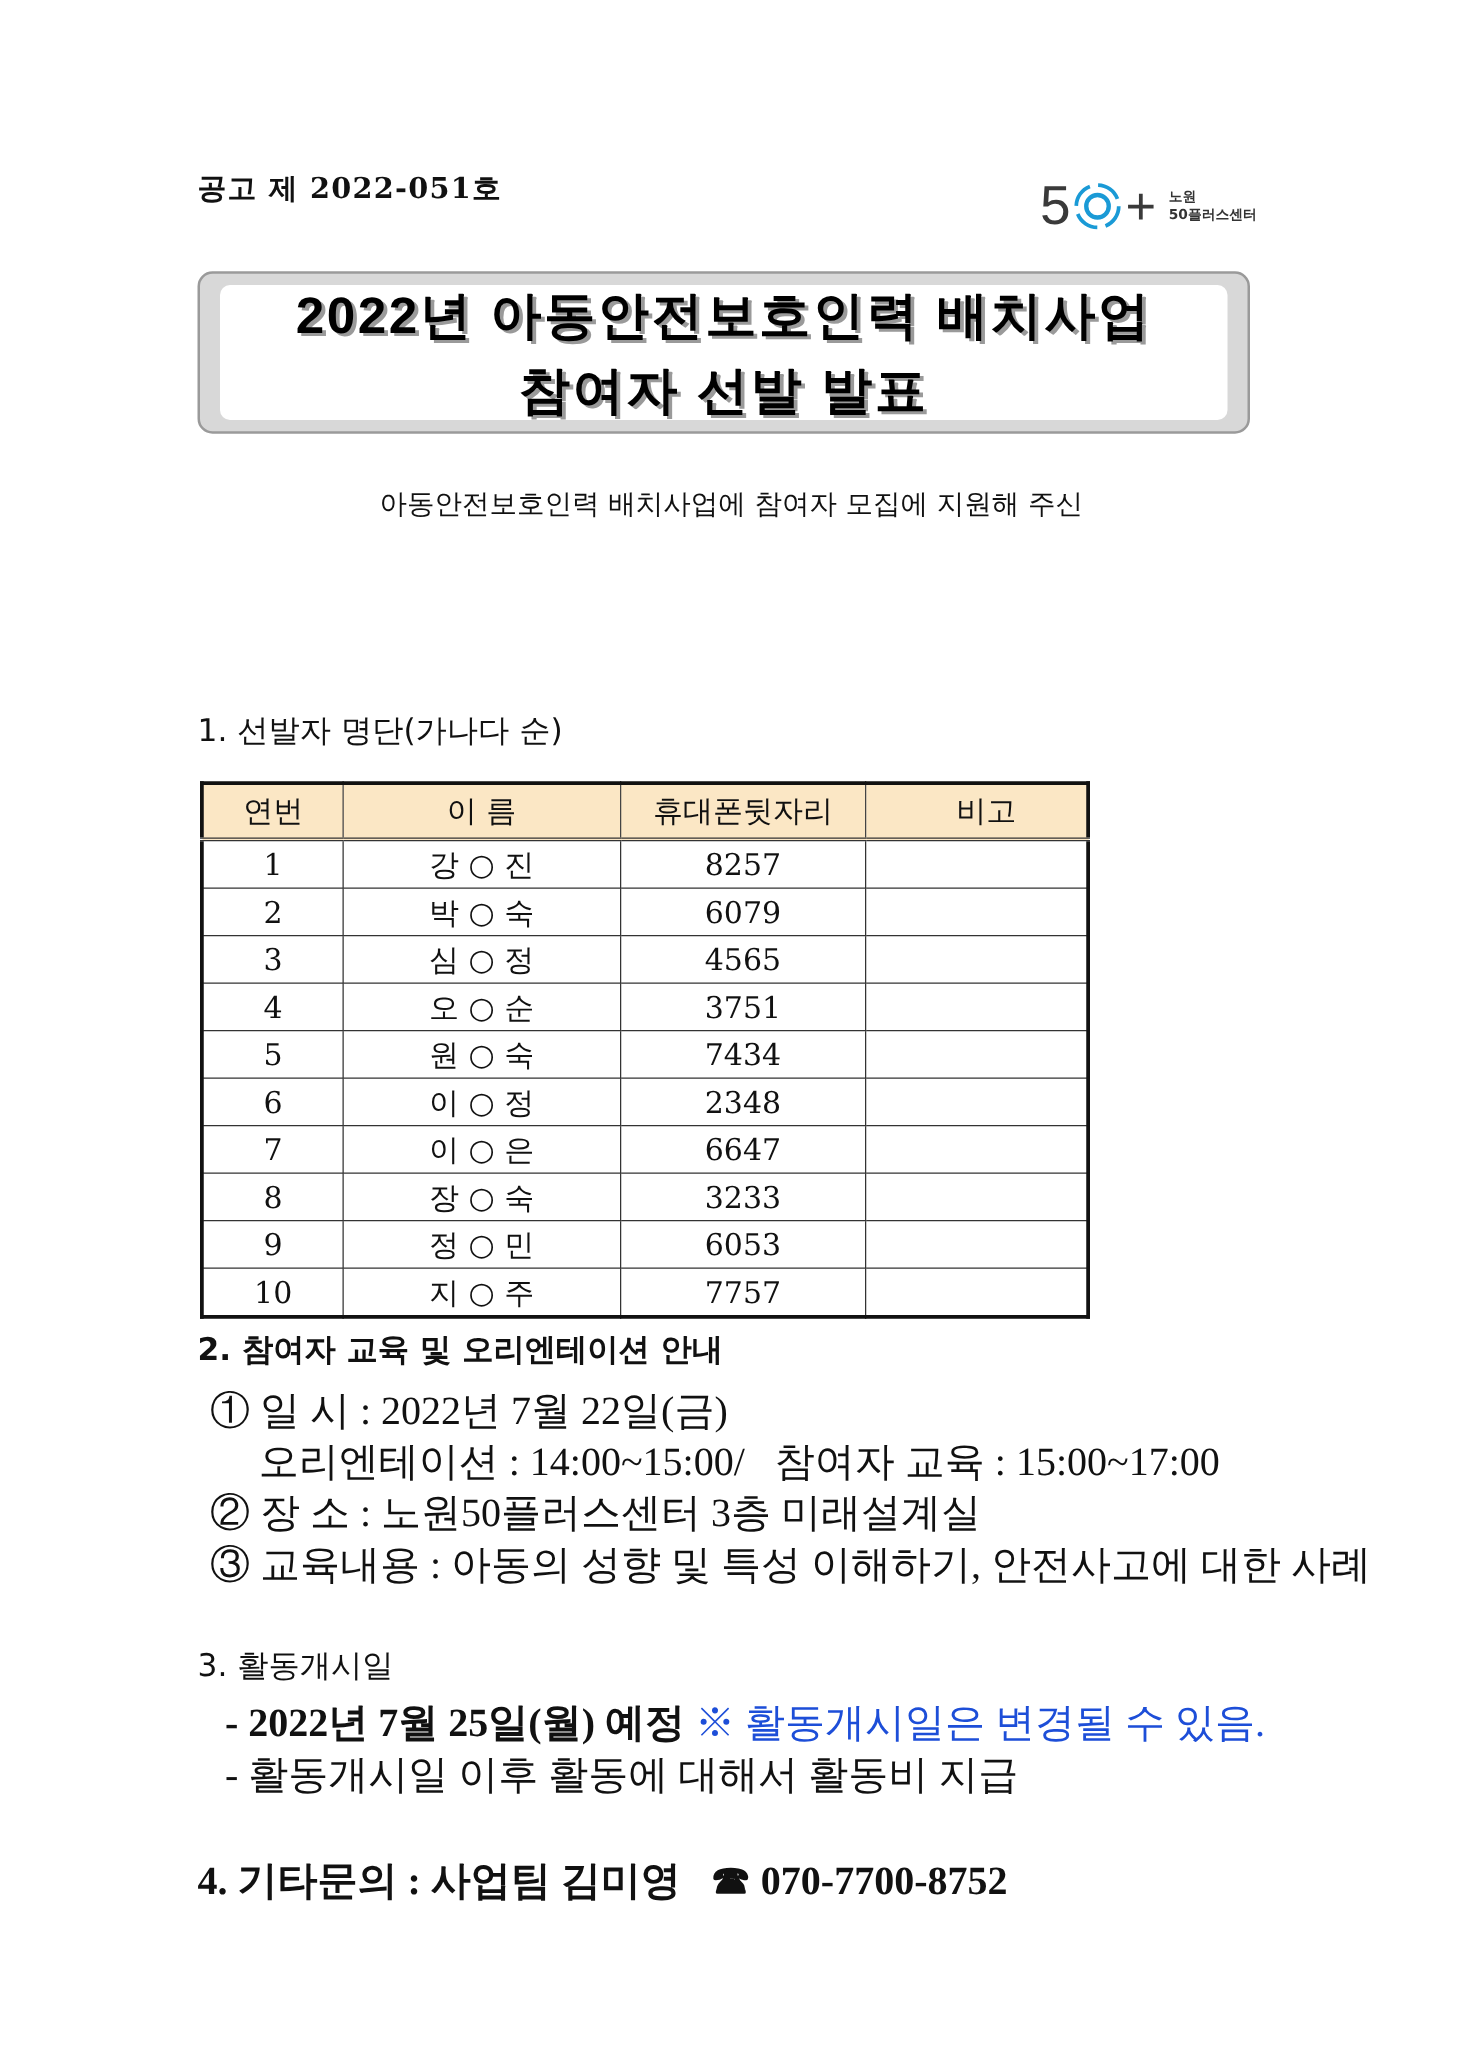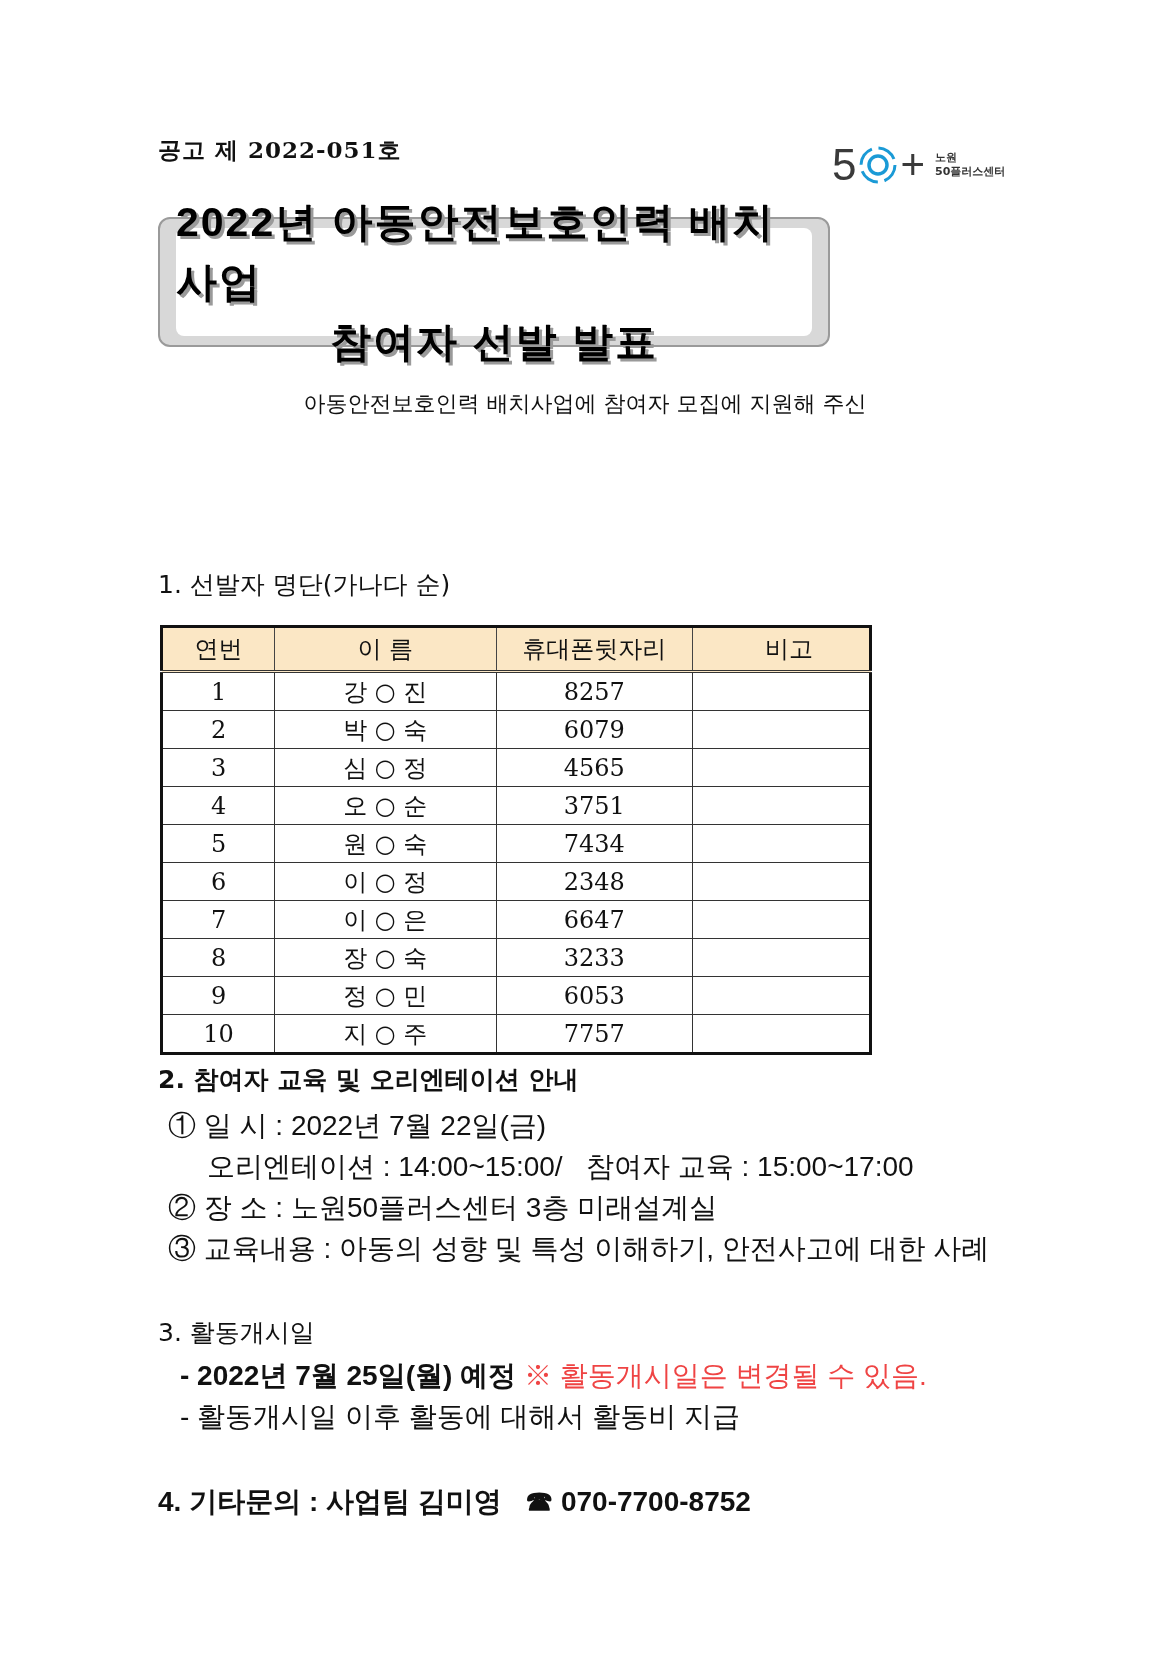--- a/index.html
+++ b/index.html
@@ -8,21 +8,21 @@
     .abs { position:absolute; }
 
     .notice-no { left:158px; top:135px; font-size:23px; font-family:"DejaVu Serif", serif; font-weight:bold; letter-spacing:1px; }
 
     .logo { left:832px; top:143px; display:flex; align-items:center; }
     .logo .five { font-size:44px; color:#3a3a3a; font-family:"Liberation Sans", sans-serif; line-height:1; }
     .logo .ring { width:40px; height:40px; margin:0 2px; }
     .logo .plus { font-size:42px; color:#3a3a3a; font-family:"Liberation Sans", sans-serif; line-height:1; margin-right:10px; }
     .logo .lbl { font-size:11px; line-height:14px; font-weight:bold; color:#333; }
 
-    .title-box { left:158px; top:217px; width:672px; height:130px; box-sizing:border-box;
+    .title-box { left:158px; top:217px; width:842px; height:130px; box-sizing:border-box;
                  border:2px solid #9a9a9a; border-radius:12px; background:#d8d8d8;
                  padding:9px 16px; }
     .title-inner { width:100%; height:100%; background:#fff; border-radius:8px;
                    display:flex; flex-direction:column; justify-content:center; align-items:center; }
     .title-line { font-size:41px; font-weight:bold; font-family:"Liberation Sans", sans-serif; line-height:60px;
                   letter-spacing:2px; text-shadow:3px 3px 0 #9a9a9a; color:#000; }
 
     .intro { left:0; width:1170px; top:382px; text-align:center; font-size:22px; line-height:44px; font-family:"DejaVu Sans", sans-serif; }
 
     .sec-h { font-size:25px; font-family:"DejaVu Sans", sans-serif; }
@@ -30,30 +30,30 @@
 
     table.roster { position:absolute; left:160px; top:625px; width:712px; border-collapse:collapse;
                    border:3px solid #111; font-family:"DejaVu Serif", serif; font-size:24px; }
     table.roster th { background:#fbe7c5; font-weight:normal; height:40px; border-right:1px solid #444;
                       border-bottom:3px double #333; font-family:"DejaVu Sans", sans-serif; font-size:24px; }
     table.roster td { height:37px; border:1px solid #333; text-align:center; padding:0; }
     table.roster th:last-child, table.roster td:last-child { border-right:none;padding-left:17px; }
     .c1 { width:132px; } .c2 { width:274px; } .c3 { width:232px; } .c4 { width:196px; }
 
     .sec2 { left:158px; top:1063px; font-weight:bold; }
-    .line { font-size:28px; font-family:Liberation Sans, sans-serif; white-space:pre; }
+    .line { font-size:32px; font-family:Liberation Serif, serif; white-space:pre; }
     .l1 { left:168px; top:1107px; }
     .l2 { left:207px; top:1148px; }
     .l3 { left:168px; top:1189px; }
     .l4 { left:168px; top:1230px; }
 
     .sec3 { left:158px; top:1316px; }
     .l5 { left:180px; top:1357px; }
     .l5 .b { font-weight:bold; }
-    .l5 .red { color:#ef4444; }
+    .l5 .red { color:#1d4ed8; }
     .l6 { left:180px; top:1398px; }
 
     .sec4 { left:158px; top:1483px; font-weight:bold; }
   </style>
 </head>
 <body>
 
 <div class="abs notice-no">공고 제 2022-051호</div>
 
 <div class="abs logo">

